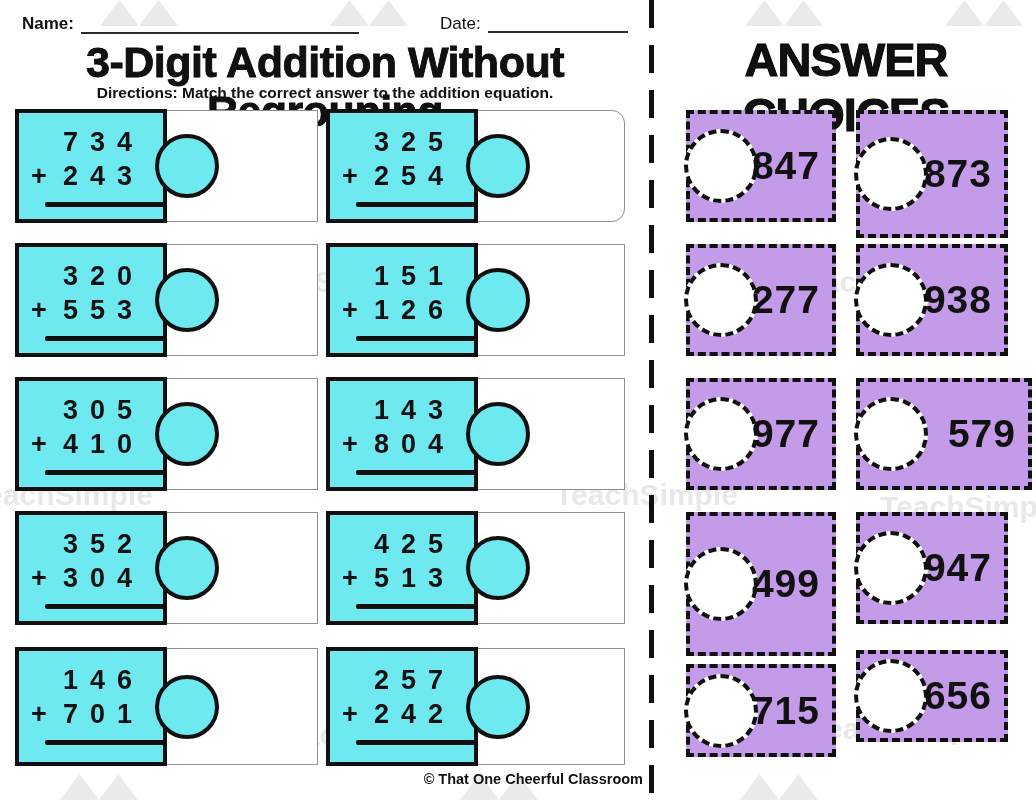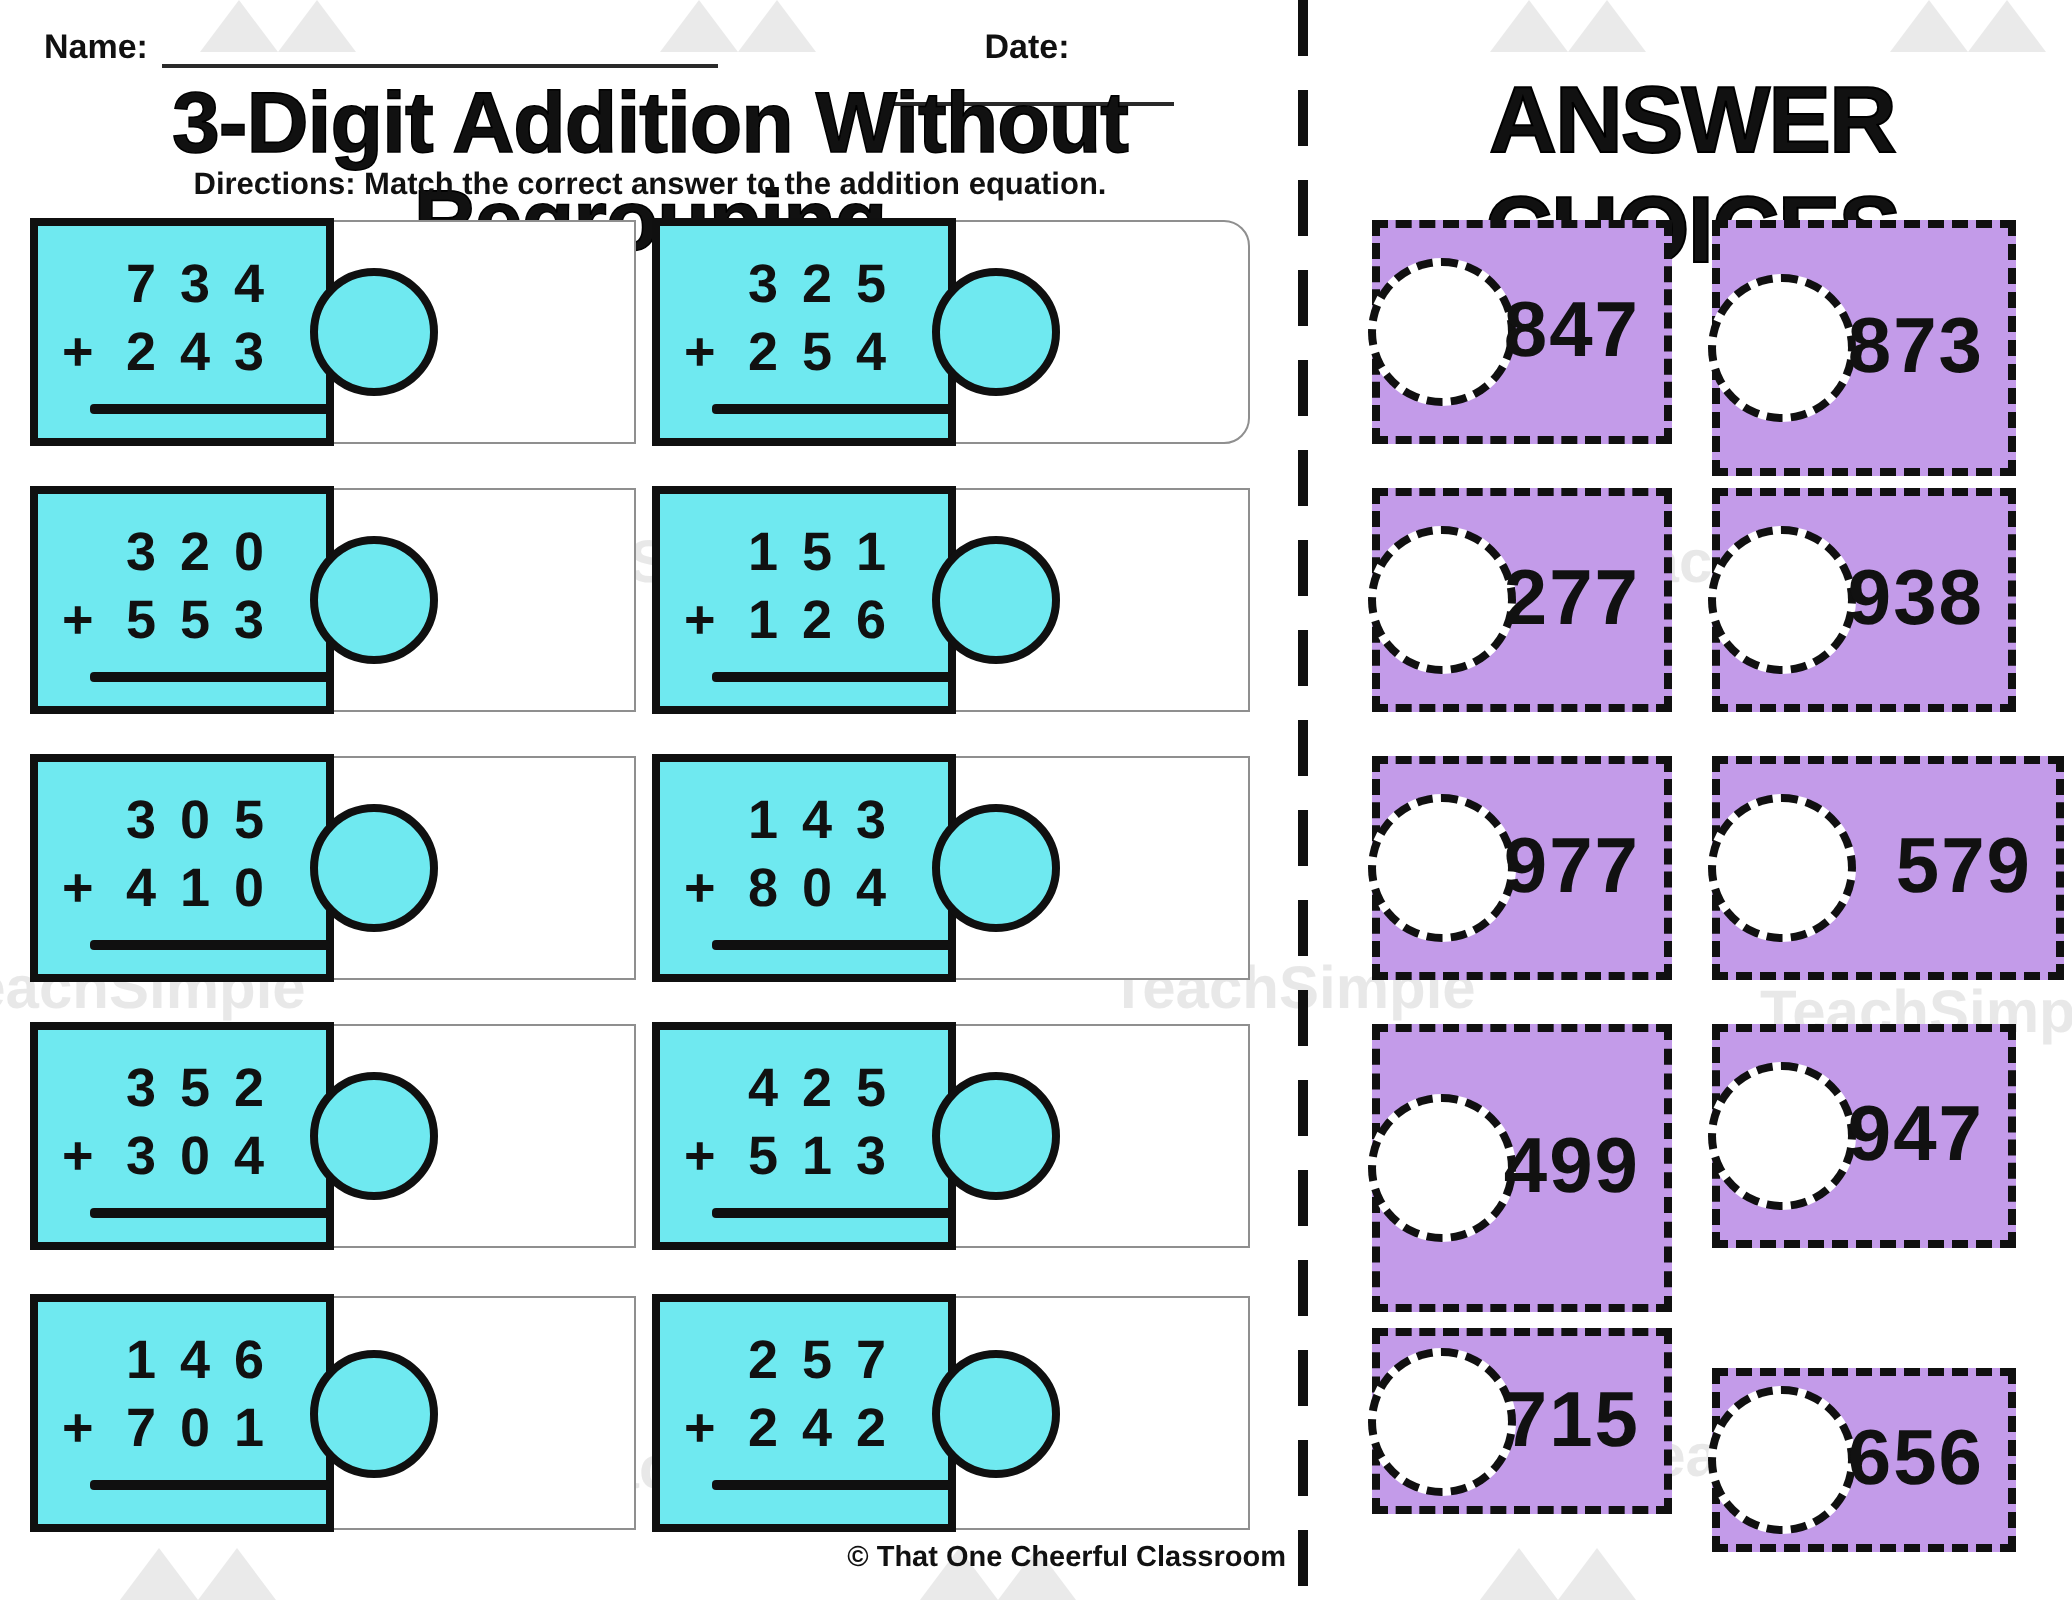--- a/index.html
+++ b/index.html
@@ -19,21 +19,21 @@
     position:absolute;color:#c8c8c8;opacity:.4;font-size:30px;font-weight:700;
     pointer-events:none;white-space:nowrap;
   }
   .wm-shape{
     position:absolute;width:78px;height:26px;background:#d9d9d9;opacity:.55;
     clip-path:polygon(0 100%,25% 0,50% 100%,75% 0,100% 100%);
     pointer-events:none;
   }
   
   .name-row{position:absolute;top:14px;left:22px;display:flex;align-items:flex-end;font-size:17px;font-weight:700;}
-  .date-row{position:absolute;top:14px;left:440px;display:flex;align-items:center;font-size:17px;font-weight:700;flex-direction:column;}
+  .date-row{position:absolute;top:14px;left:440px;display:flex;align-items:flex-start;font-size:17px;font-weight:400;}
   .write-line{display:inline-block;border-bottom:2px solid #2a2a2a;height:17px;margin-left:7px;}
   .name-row .write-line{width:278px;}
   .date-row .write-line{width:140px;}
   .sheet-title{
     position:absolute;top:38px;left:0;width:650px;text-align:center;
     font-size:43px;font-weight:bold;letter-spacing:-0.5px;
     -webkit-text-stroke:0.8px #000;
   }
   .directions{
     position:absolute;top:84px;left:0;width:650px;text-align:center;
@@ -308,18 +308,18 @@
   <span class="anum">499</span>
 </div>
 <div class="apiece" style="left:856px;top:512px;width:152px;height:112px;">
   <div class="socket"></div>
   <span class="anum">947</span>
 </div>
 <div class="apiece" style="left:686px;top:664px;width:150px;height:93px;justify-content:flex-end;">
   <div class="socket"></div>
   <span class="anum">715</span>
 </div>
-<div class="apiece" style="left:856px;top:684px;width:152px;height:92px;">
+<div class="apiece" style="left:856px;top:650px;width:152px;height:92px;">
   <div class="socket"></div>
   <span class="anum">656</span>
 </div>
 
 <div class="credit">© That One Cheerful Classroom</div>
 
 </body></html>

